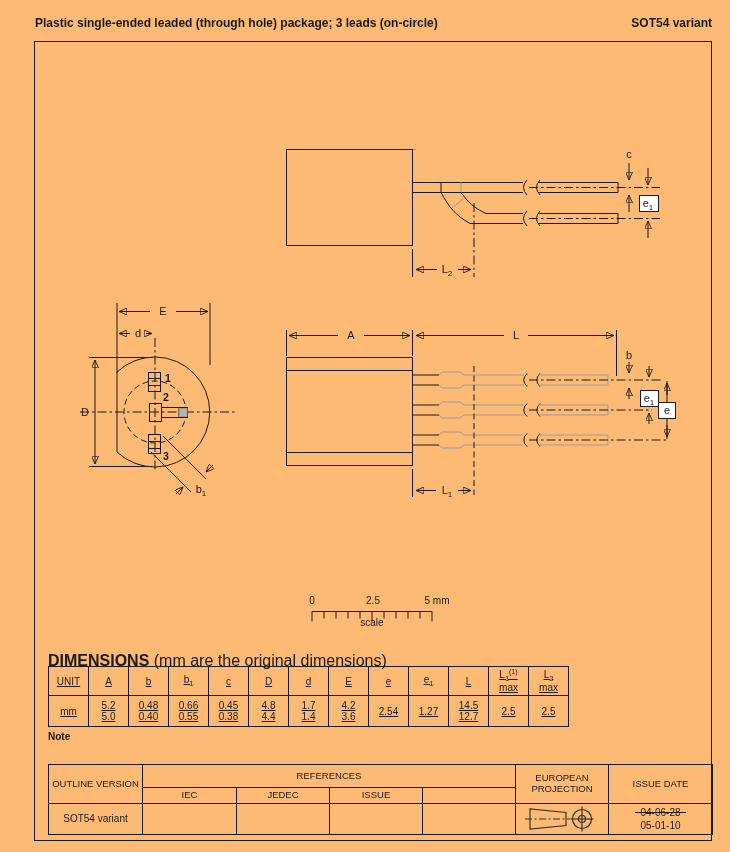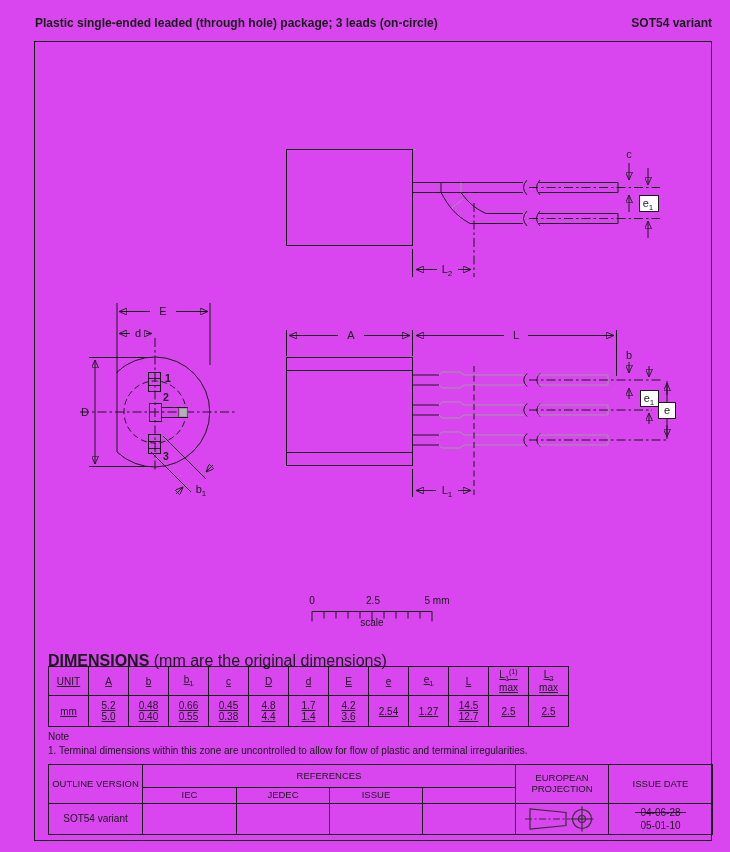--- a/index.html
+++ b/index.html
@@ -1,16 +1,16 @@
 <!DOCTYPE html>
 <html><head>
 <meta charset="utf-8">
 <style>
   html,body{margin:0;padding:0;background:#fff;}
-  .page{position:relative;width:730px;height:852px;background:#d946ef;
+  .page{position:relative;width:730px;height:852px;background:#fdba74;
         font-family:"Liberation Sans",sans-serif;color:#1a1a1a;overflow:hidden;}
   .hdr-left{position:absolute;left:35px;top:16px;font-size:12px;font-weight:bold;}
   .hdr-right{position:absolute;right:18px;top:16px;font-size:12px;font-weight:bold;}
   svg.art{position:absolute;left:0;top:0;}
   svg.art line,svg.art path,svg.art rect,svg.art circle{stroke:#1a1a1a;fill:none;stroke-width:1;}
   svg.art .gray{stroke:#9c9c9c;}
   svg.art .fillgray{fill:#b3b3b3;stroke:#9c9c9c;}
   svg.art .whitebox{fill:#ffffff;}
   svg.art .cl{stroke-dasharray:9 3 2.5 3;}
   svg.art .dash{stroke-dasharray:6 3.5;}
@@ -23,21 +23,21 @@
   .caption b{font-weight:bold;}
   table.dims{position:absolute;left:48px;top:666px;width:521px;border-collapse:collapse;
              table-layout:fixed;font-size:10px;text-decoration:underline;}
   table.dims th,table.dims td{border:1px solid #1a1a1a;text-align:center;vertical-align:middle;
              font-weight:normal;padding:1px 0;}
   table.dims th{height:26px;}
   table.dims td{height:28px;white-space:pre-line;}
   table.dims sub{font-size:7.5px;}
   table.dims sup{font-size:7px;}
   table.dims .h2{display:block;line-height:1.05;}
-  .noteh{position:absolute;left:48px;top:731px;font-size:10px;font-weight:normal;}
+  .noteh{position:absolute;left:48px;top:731px;font-size:10px;font-weight:bold;}
   .notei{position:absolute;left:48px;top:745px;font-size:10px;width:620px;}
   table.foot{position:absolute;left:48px;top:764px;width:664px;border-collapse:collapse;
              table-layout:fixed;font-size:9.5px;}
   table.foot th,table.foot td{border:1px solid #1a1a1a;text-align:center;vertical-align:middle;
              font-weight:normal;padding:0;line-height:1.15;}
   table.foot .r1{height:23px;}
   table.foot .r2{height:16px;}
   table.foot .r3 td{height:30px;font-size:10px;}
   .dates{line-height:1.35;}
   .old-date{position:relative;display:inline-block;}
@@ -316,21 +316,20 @@
       <td>1.27</td>
       <td>14.5
 12.7</td>
       <td>2.5</td>
       <td>2.5</td>
     </tr>
   </tbody>
     </table>
 
   <div class="noteh">Note</div>
-  <div class="notei">1. Terminal dimensions within this zone are uncontrolled to allow for flow of plastic and terminal irregularities.</div>
 
   <table class="foot">
     <colgroup>
       <col style="width:94px">
         <col style="width:94px">
         <col style="width:93px">
         <col style="width:93px">
       <col style="width:93px">
         <col style="width:93px">
         <col style="width:104px">

